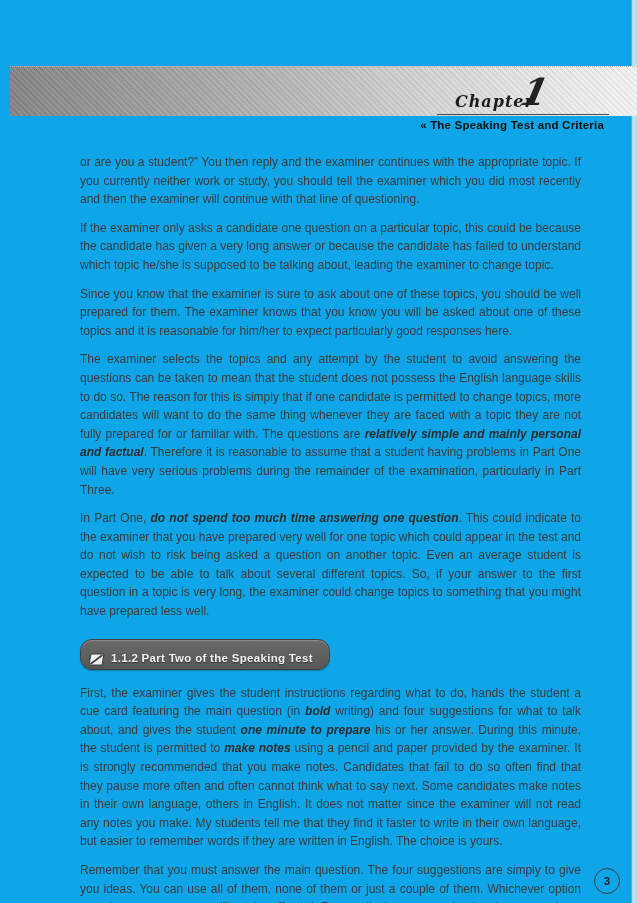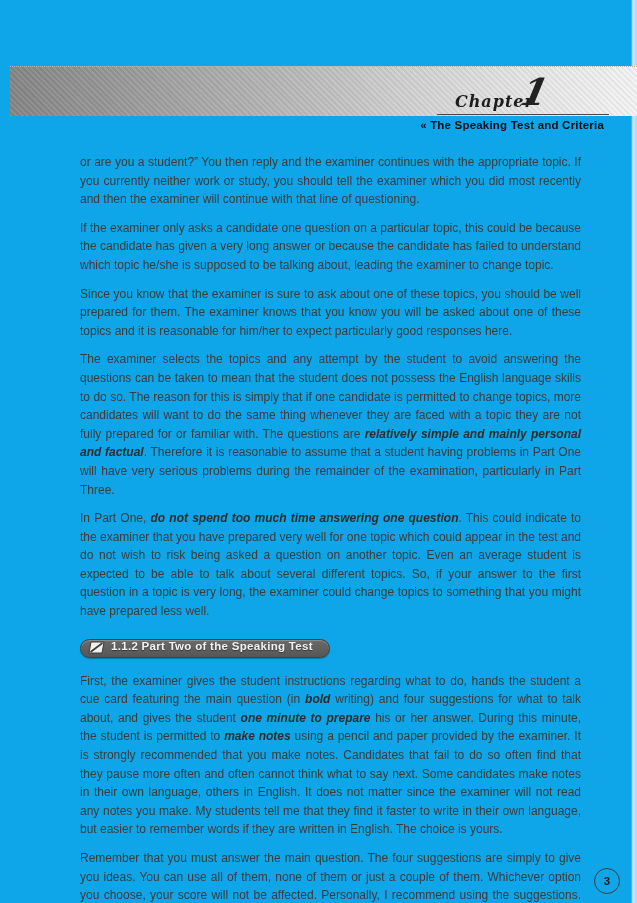--- a/index.html
+++ b/index.html
@@ -86,21 +86,21 @@
     margin-bottom: 10px;
     color: #3b3b3b;
   }
   .para strong { color: #2c2c2c; font-style: italic; }
   
   .section-pill {
     display: inline-flex;
     align-items: center;
     gap: 6px;
     margin: 8px 0 14px 0;
-    padding: 0 16px 4px 7px;
+    padding: 12px 16px 4px 7px;
     background: linear-gradient(#6a6a6a, #565656);
     border: 1px solid #3f3f3f;
     border-radius: 12px;
     box-shadow: inset 0 1px 1px rgba(255,255,255,.25), 0 1px 1px rgba(0,0,0,.25);
   }
   .pill-icon {
     display: inline-block;
     width: 17px; height: 13px;
     flex: 0 0 auto;
   }

